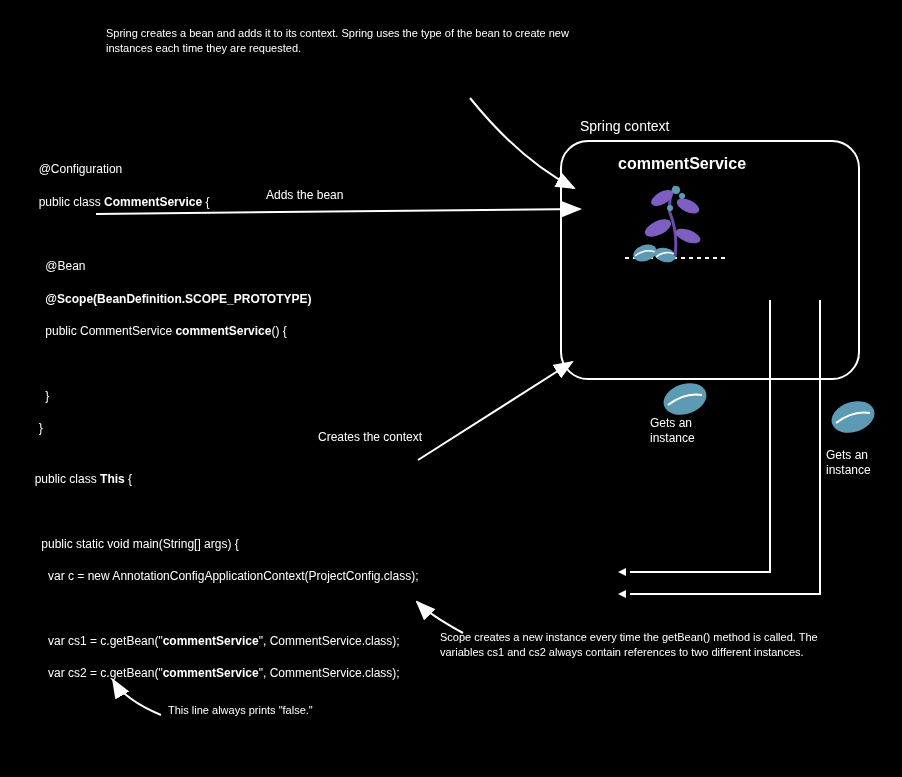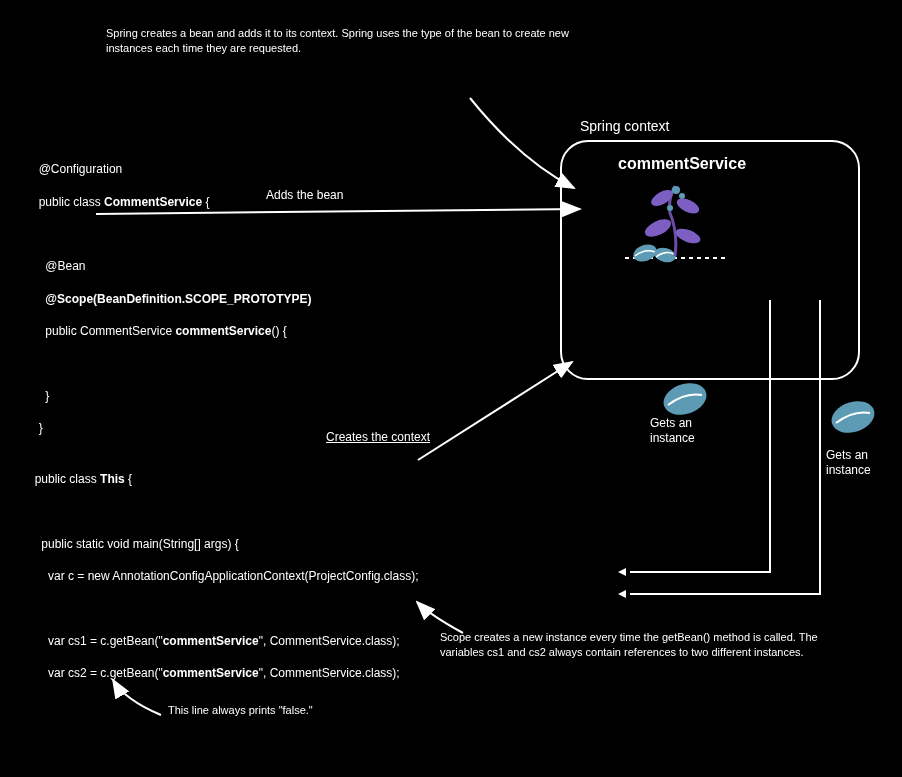--- a/index.html
+++ b/index.html
@@ -96,21 +96,21 @@
   <span>  @Bean</span><br>
   <span class="b">  @Scope(BeanDefinition.SCOPE_PROTOTYPE)</span><br>
   <span>  public CommentService </span><span class="b">commentService</span><span>() {</span><br>
   <br>
   <span>  }</span><br>
   <span>}</span>
 </div>
 
 <div class="label" style="left:266px; top:188px;">Adds the bean</div>
 
-<div class="label" style="left:326px; top:430px;text-decoration:underline;">Creates the context</div>
+<div class="label" style="left:318px; top:430px;">Creates the context</div>
 
 <div class="label" style="left:650px; top:416px; white-space:pre; line-height:1.25;">Gets an
 instance</div>
 <div class="label" style="left:826px; top:448px; white-space:pre; line-height:1.25;">Gets an
 instance</div>
 
 <svg style="position:absolute; left:660px; top:380px; width:50px; height:38px;" viewBox="0 0 50 38">
   <ellipse cx="25" cy="19" rx="22" ry="15" fill="#5d9bb5" transform="rotate(-18 25 19)"></ellipse>
   <path d="M8,25 Q25,12 42,15" stroke="#fff" stroke-width="2" fill="none"></path>
 </svg>

